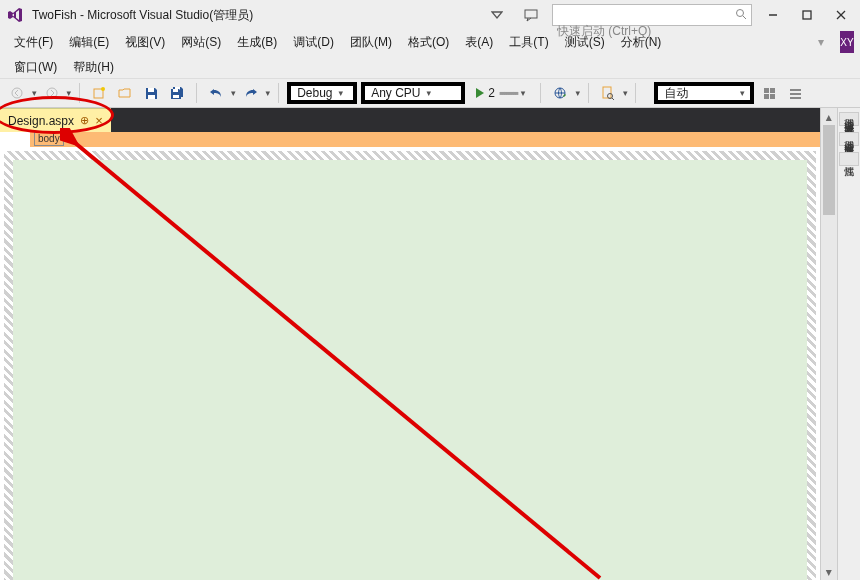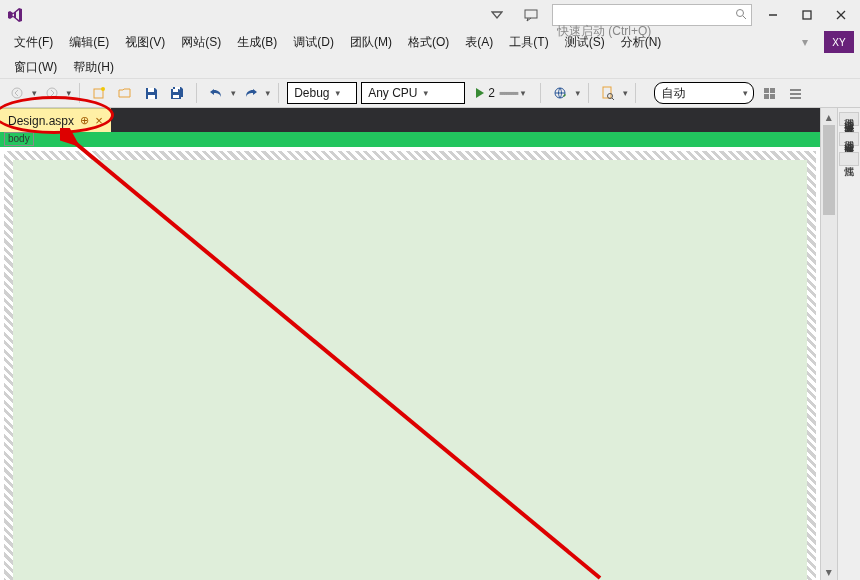--- a/index.html
+++ b/index.html
@@ -10,41 +10,41 @@
   .title-text { flex: 0 0 auto; }
   .title-spacer { flex: 1 1 auto; }
   .tb-icon-btn { width: 26px; height: 22px; display:flex; align-items:center; justify-content:center; color:#555; cursor:pointer; }
   .quicklaunch { width: 200px; height: 22px; border: 1px solid #bbb; background: #fff; display:flex; align-items:center; padding: 0 4px; color:#888; justify-content:space-between; }
   .quicklaunch span.ql-text { overflow:hidden; white-space:nowrap;margin-top:32px; }
   .winbtn { width:26px; height:22px; display:flex; align-items:center; justify-content:center; color:#333; cursor:pointer; }
 
   .menubar { height: 24px; background:#eee; display:flex; align-items:center; padding: 0 6px; gap: 0; }
   .menubar .mi { padding: 2px 8px; cursor:pointer; }
   .menu-spacer { flex:1 1 auto; }
-  .user-badge { width:30px; height:22px; background:#68217a; color:#fff; display:flex; align-items:center; justify-content:center; font-size:10px; margin-left:6px; }
+  .user-badge { width:14px; height:22px; background:#68217a; color:#fff; display:flex; align-items:center; justify-content:center; font-size:10px; margin-left:6px; }
 
   .menubar2 { height: 24px; background:#eee; display:flex; align-items:flex-end; padding:0 6px; gap:0; }
   .menubar2 .mi { padding: 2px 8px; cursor:pointer; }
 
   .toolbar { height: 30px; background:#eee; border-top:1px solid #ddd; border-bottom:1px solid #ccc; display:flex; align-items:center; padding:0 6px; gap:4px; }
   .tbtn { width:22px; height:22px; display:flex; align-items:center; justify-content:center; color:#444; cursor:pointer; border:1px solid transparent; }
   .tbtn.disabled { color:#bbb; cursor:default; }
   .tsep { width:1px; height:20px; background:#ccc; margin:0 4px; }
-  .tsel { height:22px; border:1px solid #000000; background:#fff; display:flex; align-items:center; padding:0 6px; gap:6px; cursor:pointer; position:relative; }
+  .tsel { height:22px; border:4px solid #000000; background:#fff; display:flex; align-items:center; padding:0 6px; gap:6px; cursor:pointer; position:relative; }
   .chev { font-size:9px; color:#555; }
   .run-btn { height:22px; display:flex; align-items:center; gap:4px; padding:0 6px; border:1px solid transparent; cursor:pointer; }
   .play-tri { width:0; height:0; border-left:8px solid #388a34; border-top:5px solid transparent; border-bottom:5px solid transparent; }
 
   .workspace { height: 472px; display:flex; background:#2d2d30; position:relative;text-align:center; }
   .doc-well { flex:1 1 auto; display:flex; flex-direction:column; background:#fff; position:relative; }
 
   .tabstrip { height:24px; background:#2d2d30; display:flex; align-items:flex-end; }
   .tab { height:24px; background:#fff0a5; display:flex; align-items:center; padding:0 8px; gap:6px; border-top:1px solid #cccc88;}
   .tab .close { font-size:13px; color:#a05a00; cursor:pointer; }
-  .breadcrumb { height:16px; background:#22c55e; padding:0 4px; display:flex; align-items:center;}
+  .breadcrumb { height:16px; background:#fdba74; padding:0 4px; display:flex; align-items:center;margin-left:30px;}
   .bc-seg { border:1px solid #8a8a8a; padding:0 3px; font-size:10px; line-height:12px; color:#333; }
 
   .design-surface { flex:1 1 auto; overflow:auto; position:relative; }
   .scroll-inner { width: 820px; }
   .table-container { border:9px solid transparent; border-image: repeating-linear-gradient(45deg,#d0d0d0,#d0d0d0 3px,#fff 3px,#fff 6px) 9; margin:4px; background:#fff; }
   .fake-table { width:100%; border-collapse:collapse; background:#dfeeda; }
   .fake-table td { border:6px solid transparent; border-image: repeating-linear-gradient(45deg,#d8d8d8,#d8d8d8 3px,#fff 3px,#fff 6px) 6; }
   .row1 td { height:82px; }
   .row2 td { height:190px; }
   .row3 td { height:160px; }
@@ -63,20 +63,21 @@
 </style>
 </head>
 <body>
 
 <div class="titlebar">
   <div class="vs-logo">
     <svg width="16" height="16" viewBox="0 0 16 16">
         <path fill="#68217a" d="M12 1l3 1v12l-3 1-6-5-3 2-2-1V5l2-1 3 2 6-5zM5 8l2 1.6V6.4L5 8zm4 2.8L12 13V3l-3 2.2v5.6z"></path>
       </svg>
   </div>
+  <div class="title-text">TwoFish - Microsoft Visual Studio(管理员)</div>
   <div class="title-spacer"></div>
   <div class="tb-icon-btn">
     <svg width="12" height="12" viewBox="0 0 12 12">
         <path fill="none" stroke="#555" stroke-width="1.3" d="M1 3h10L6 9z"></path>
       </svg>
   </div>
   <div class="tb-icon-btn">
     <svg width="14" height="14" viewBox="0 0 14 14">
         <rect x="1" y="2" width="12" height="8" fill="none" stroke="#555"></rect>
         <path d="M4 10l-1 3 4-3" fill="none" stroke="#555"></path>
@@ -216,21 +217,21 @@
   <div class="tbtn">
       <svg width="14" height="14" viewBox="0 0 14 14">
         <rect x="2" y="1" width="8" height="11" fill="none" stroke="#e8a33d"></rect>
         <circle cx="9" cy="10" r="2.5" fill="none" stroke="#555"></circle>
         <line x1="11" y1="12" x2="13" y2="14" stroke="#555"></line>
       </svg>
     </div>
   <div class="chev">▾</div>
   <div class="tsep"></div>
   <div style="width:6px;"></div>
-  <div class="tsel" style="width:100px;border-radius:9px;">
+  <div class="tsel" style="width:100px;">
     <span>自动</span>
     <span class="chev" style="margin-left:auto;">▾</span>
   </div>
   <div class="tbtn">
       <svg width="13" height="13" viewBox="0 0 13 13">
         <rect x="1" y="1" width="5" height="5" fill="#888"></rect>
         <rect x="7" y="1" width="5" height="5" fill="#888"></rect>
         <rect x="1" y="7" width="5" height="5" fill="#888"></rect>
         <rect x="7" y="7" width="5" height="5" fill="#888"></rect>
       </svg>

